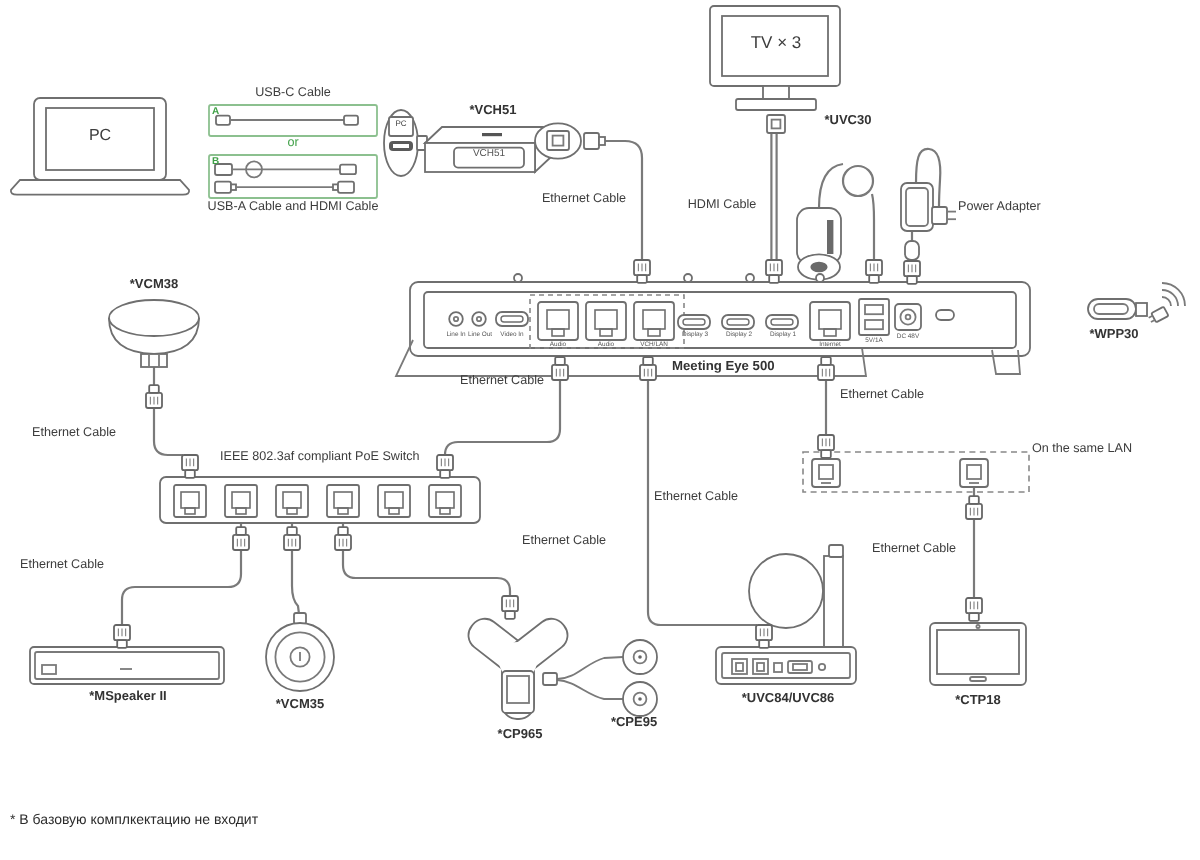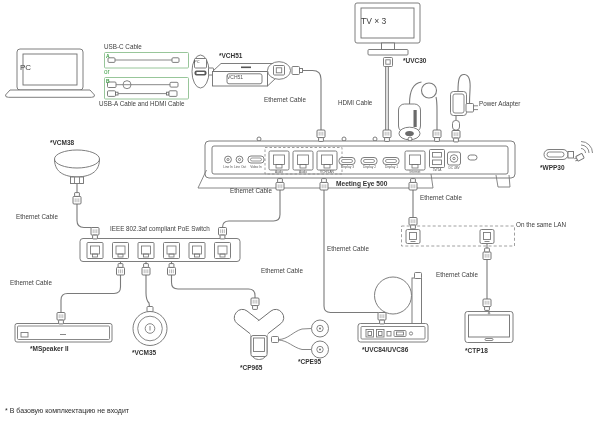--- a/index.html
+++ b/index.html
@@ -1,20 +1,20 @@
 <!DOCTYPE html>
 <html><head>
 <meta charset="utf-8">
 <style>
   html,body{margin:0;padding:0;background:#fff;}
   #stage{position:relative;width:600px;height:430px;background:#ffffff;overflow:hidden;
          font-family:"Liberation Sans",sans-serif;}
   #stage svg{position:absolute;left:0;top:0;}
   .lbl{position:absolute;color:#3d3d3d;line-height:1.12;white-space:nowrap;font-size:6.3px;}
-  .c{text-align:left;}
+  .c{text-align:center;}
   .b{font-weight:bold;color:#333;}
   .tiny{font-size:3.2px;color:#555;text-align:center;}
   .green{color:#3fa047;}
   .dev{fill:#fff;stroke:#6f6f6f;stroke-width:.9;}
   .wire{fill:none;stroke:#7a7a7a;stroke-width:1.1;}
   .thin{fill:none;stroke:#7a7a7a;stroke-width:.9;}
 </style>
 </head>
 <body>
 

